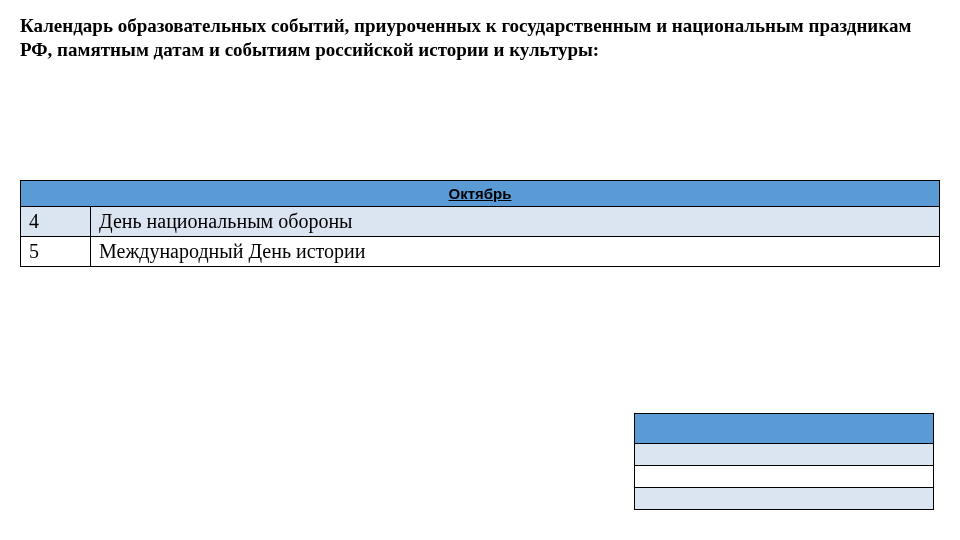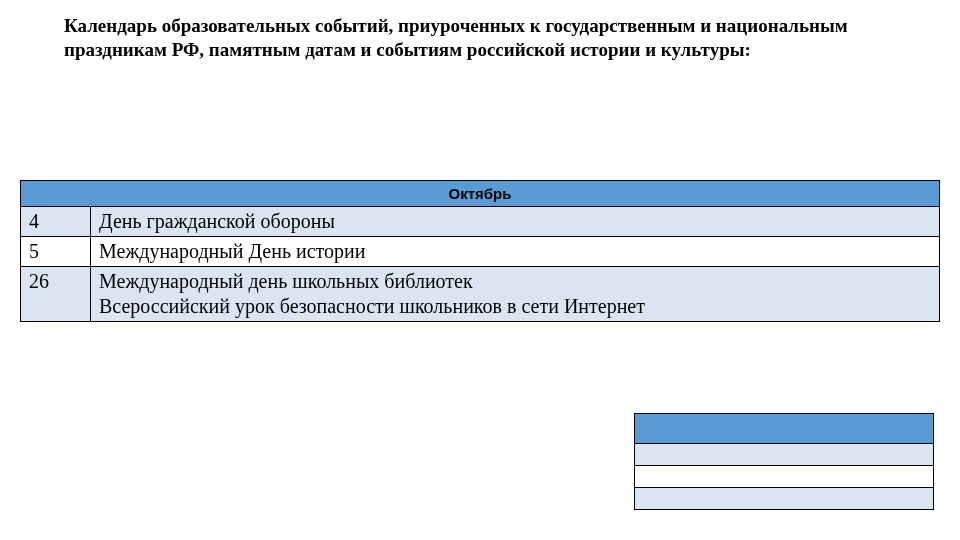--- a/index.html
+++ b/index.html
@@ -8,38 +8,38 @@
     height: 540px;
     font-family: "Times New Roman", serif;
     background: #ffffff;
     position: relative;
   }
   .title {
     padding: 14px 20px 0 20px;
     font-size: 19px;
     font-weight: bold;
     line-height: 1.25;
-    margin-left: 44px;
   }
   .main-table {
     position: absolute;
     top: 180px;
     left: 20px;
     width: 920px;
     border-collapse: collapse;
   }
   .main-table th {
     background: #5b9bd5;
     border: 1px solid #000;
     font-family: Arial, sans-serif;
     font-size: 15px;
     font-weight: bold;
     text-align: center;
     padding: 4px 6px;
     color: #000;
+    text-decoration: underline;
   }
   .main-table td {
     border: 1px solid #000;
     font-size: 20px;
     padding: 2px 8px;
     vertical-align: top;
     line-height: 1.25;
   }
   .main-table td.day {
     width: 70px;
@@ -68,29 +68,25 @@
 
 <div class="title">Календарь образовательных событий, приуроченных к государственным и национальным праздникам РФ, памятным датам и событиям российской истории и культуры:</div>
 
 <table class="main-table">
   <tbody>
       <tr>
     <th colspan="2">Октябрь</th>
   </tr>
   <tr class="row-odd">
     <td class="day">4</td>
-    <td>День гражданской обороны</td>
+    <td>День национальным обороны</td>
   </tr>
   <tr class="row-even">
     <td class="day">5</td>
     <td>Международный День истории</td>
-  </tr>
-  <tr class="row-odd">
-    <td class="day">26</td>
-    <td>Международный день школьных библиотек<br>Всероссийский урок безопасности школьников в сети Интернет</td>
   </tr>
 </tbody>
   </table>
 
 <table class="small-table">
   <tbody>
       <tr>
         <th></th>
       </tr>
   <tr class="row-odd">

